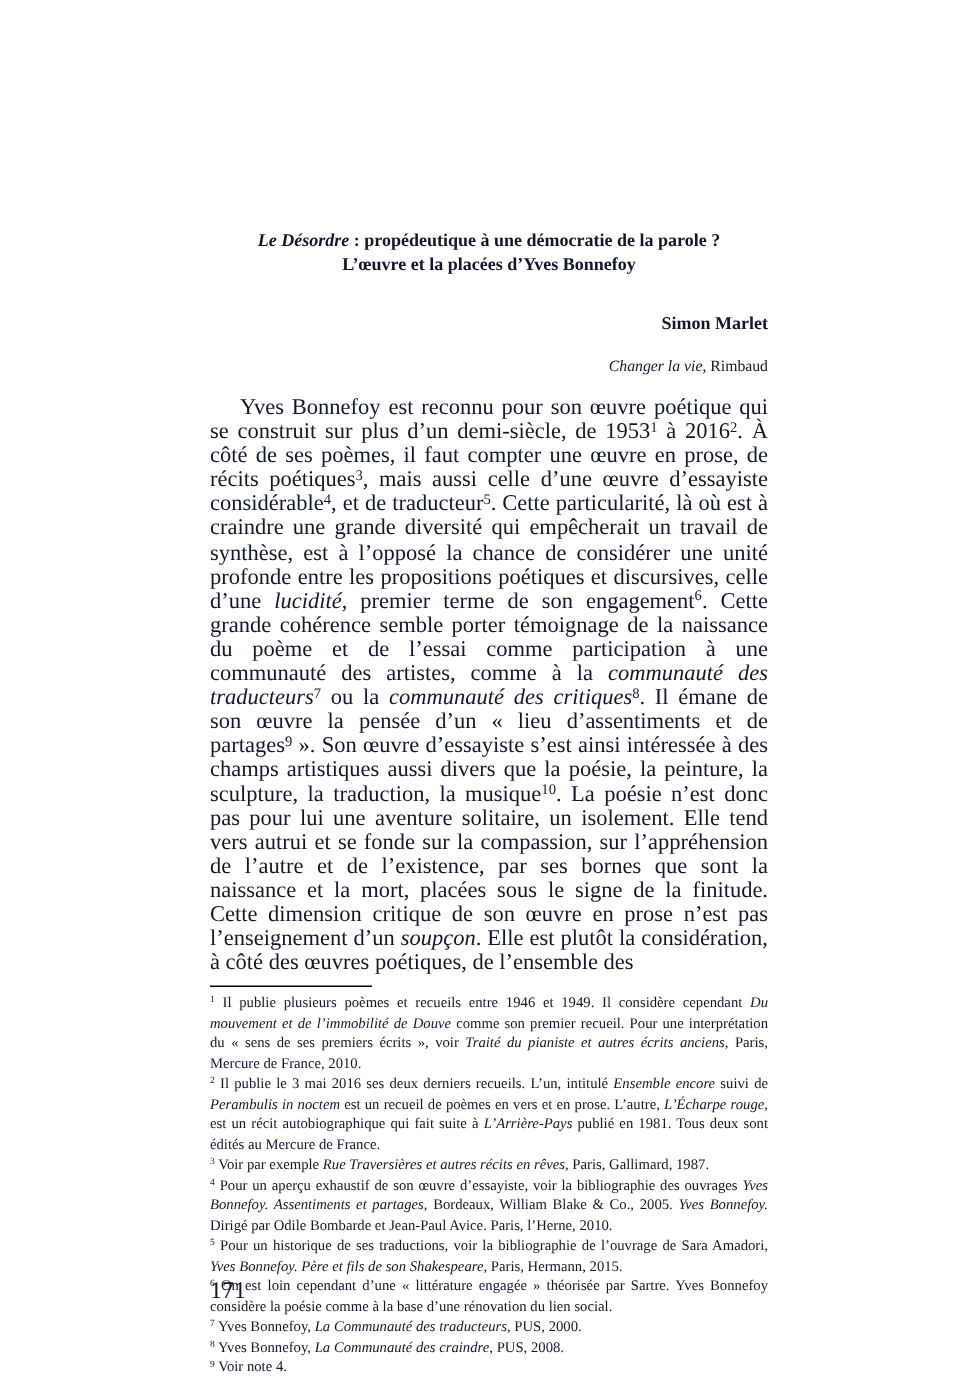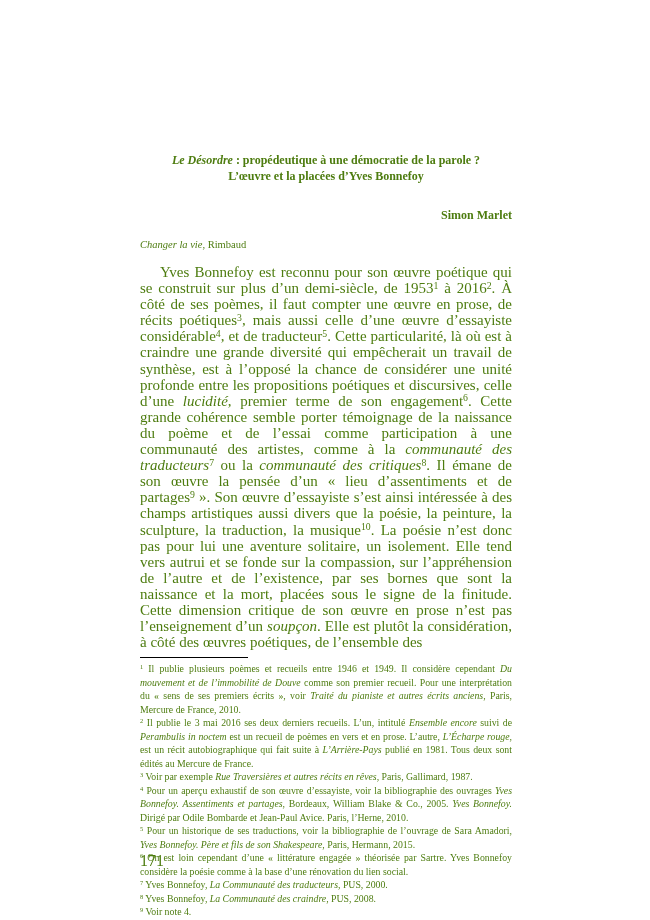--- a/index.html
+++ b/index.html
@@ -3,21 +3,21 @@
 <meta charset="utf-8">
 <style>
   html, body { margin: 0; padding: 0; }
   body { background: #e8e8e8; }
   .page {
     position: relative;
     width: 650px;
     height: 920px;
     background: #ffffff;
     font-family: "Liberation Serif", serif;
-    color: #4d7c0f;
+    color: #0f172a;
     overflow: hidden;
   }
   .content {
     position: absolute;
     left: 140px;
     top: 152px;
     width: 372px;
   }
   .title {
     text-align: center;
@@ -26,21 +26,21 @@
     line-height: 16px;
   }
   .author {
     text-align: right;
     font-weight: bold;
     font-size: 12px;
     line-height: 15px;
     margin-top: 24px;
   }
   .epigraph {
-    text-align: left;
+    text-align: right;
     font-size: 10.5px;
     line-height: 13px;
     margin-top: 15px;
   }
   .body-par {
     margin: 13px 0 0 0;
     font-size: 15px;
     line-height: 16.1px;
     text-align: justify;
     text-indent: 20px;

